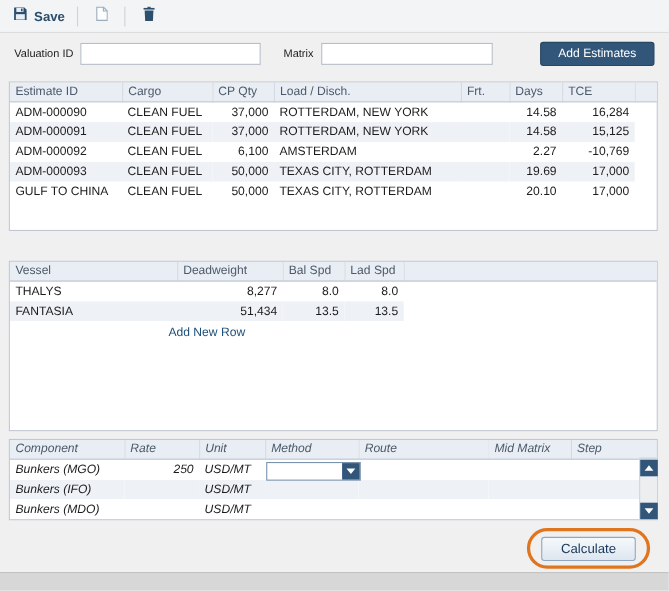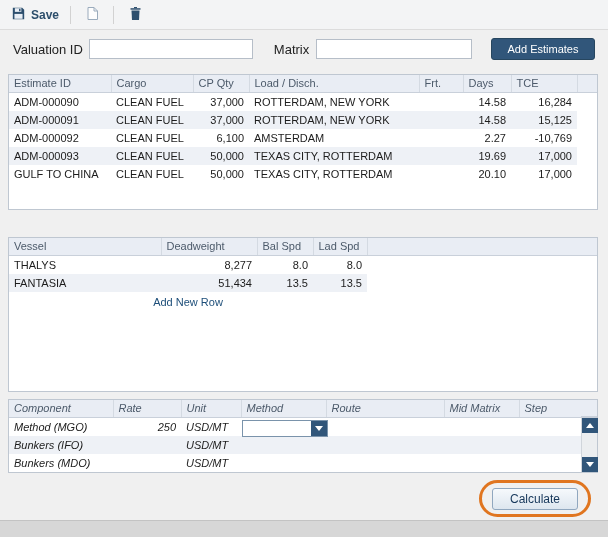--- a/index.html
+++ b/index.html
@@ -13,21 +13,21 @@
              display: flex; align-items: center; padding: 0 12px; gap: 11px;
              background: #f3f4f5; border-bottom: 1px solid #dcdcdc; }
   .tb-save { display: flex; align-items: center; gap: 6px; cursor: pointer; }
   .tb-save-label { font-size: 12px; font-weight: 600; color: #2c4e6b; }
   .tb-sep { width: 1px; height: 18px; background: #d2d2d2; }
   .tb-icon { display: flex; align-items: center; justify-content: center; width: 20px; height: 20px; cursor: pointer; }
 
   
   .formrow { position: absolute; top: 36px; left: 0; right: 0; height: 26px;
              display: flex; align-items: center; padding: 0 13px; }
-  .lbl { font-size: 13px; color: #222; white-space: nowrap; }
+  .lbl { font-size: 10px; color: #222; white-space: nowrap; }
   .inp { height: 20px; border: 1px solid #b6bec8; background: #fff; font-size: 11px;
          padding: 0 4px; color: #222; font-family: "Liberation Sans", sans-serif; }
   .lbl-val { margin-right: 6px; }
   .inp-val { width: 164px; }
   .lbl-mtx { margin-left: 21px; margin-right: 7px; }
   .inp-mtx { width: 156px; }
   .btn-primary { margin-left: auto; width: 104px; height: 22px; background: #31567a;
                  border: 1px solid #27465f; border-radius: 3px; color: #fff; font-size: 11px;
                  font-family: "Liberation Sans", sans-serif; cursor: pointer; }
 
@@ -270,21 +270,21 @@
             <th>Rate</th>
             <th>Unit</th>
             <th>Method</th>
             <th>Route</th>
             <th>Mid Matrix</th>
             <th>Step</th>
           </tr>
       </thead>
       <tbody>
           <tr>
-            <td>Method (MGO)</td>
+            <td>Bunkers (MGO)</td>
             <td>250</td>
             <td>USD/MT</td>
             <td></td>
             <td></td>
             <td></td>
             <td></td>
           </tr>
           <tr>
             <td>Bunkers (IFO)</td>
             <td></td>

